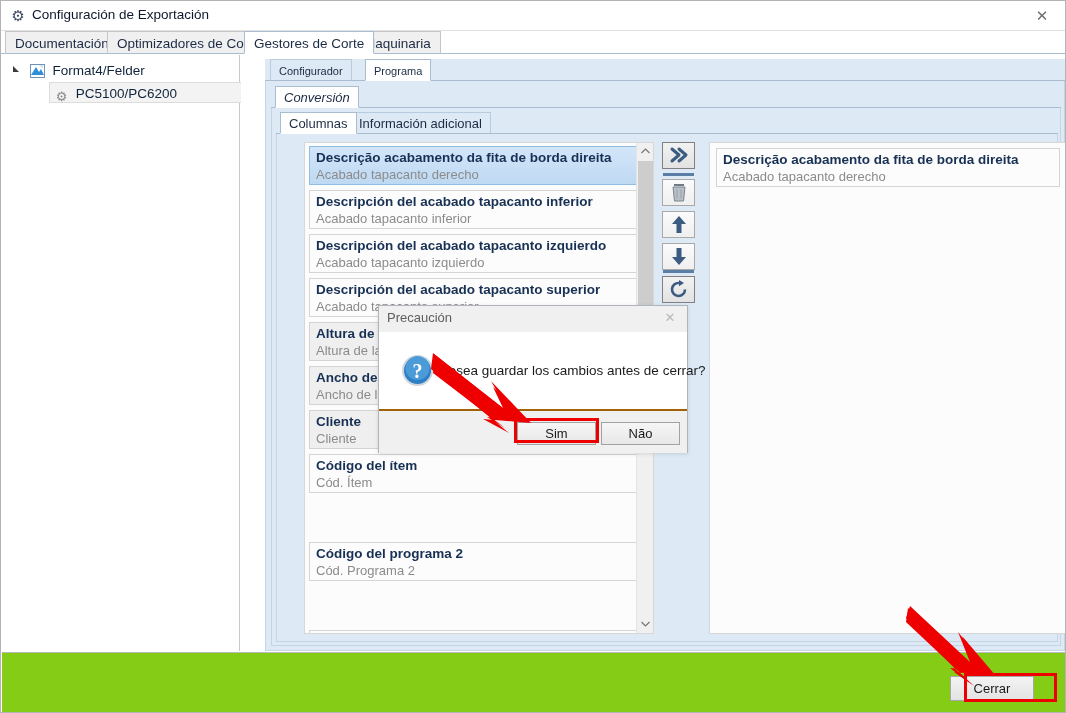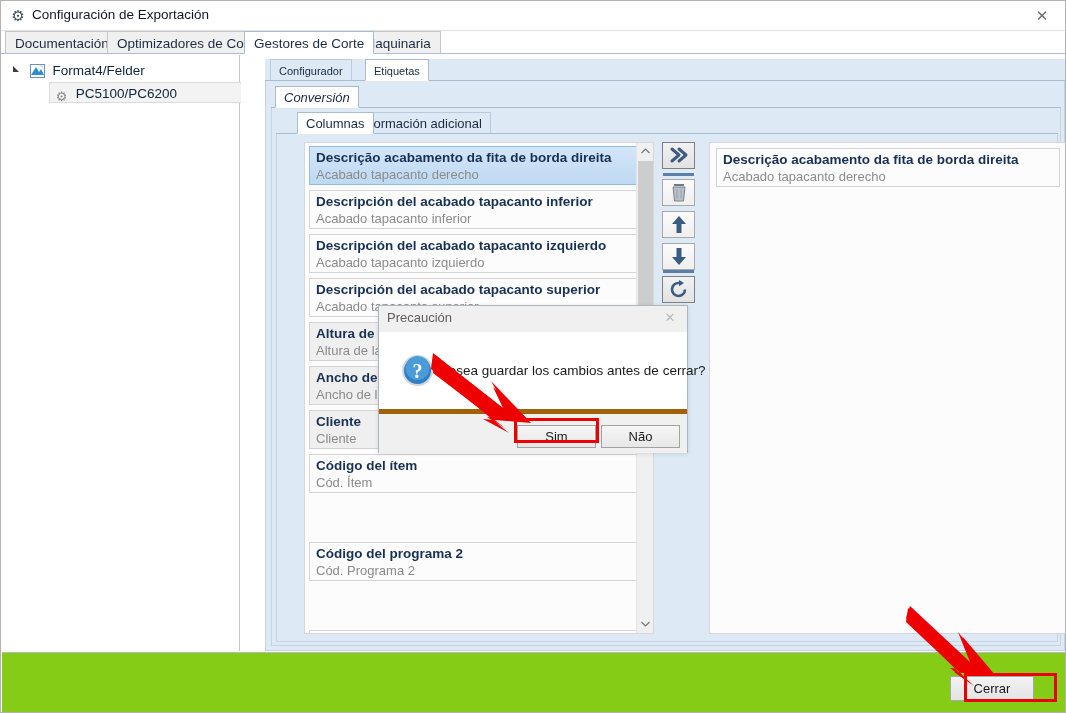--- a/index.html
+++ b/index.html
@@ -348,21 +348,21 @@
   .dlg-icon { position: absolute; left: 22px; top: 22px; width: 33px; height: 33px; }
   .dlg-msg {
     position: absolute; left: 60px; top: 31px;
     font-size: 13.5px; color: #1a1a1a;
     white-space: nowrap;
   }
   .dlg-footer {
     position: absolute; left: 0; top: 103px;
     width: 308px; height: 44px;
     background: #f0f0f0;
-    border-top: 5px solid #a16207;
+    border-top: 2px solid #a16207;
   }
   .dlg-btn {
     position: absolute; top: 11px;
     width: 79px; height: 23px;
     background: linear-gradient(to bottom, #f6f6f6 0%, #e7e7e7 100%);
     border: 1px solid #a2a2a2;
     font-size: 13px; color: #1a1a1a;
     line-height: 21px; text-align: center;
     cursor: default;
   }
@@ -419,33 +419,33 @@
     <div class="tree-row child">
       <span class="tree-ico-gear">⚙</span>
       <span>PC5100/PC6200</span>
     </div>
   </div>
 
   <div class="content">
 
     <div class="tabstrip2">
       <div class="tab2" style="left:5px;">Configurador</div>
-      <div class="tab2 active" style="left:100px;">Etiquetas</div>
+      <div class="tab2 active" style="left:100px;">Programa</div>
     </div>
 
     <div class="panel2">
 
       <div class="tabstrip3">
         <div class="tab3 active" style="left:4px;">Conversión</div>
       </div>
 
       <div class="panel3">
 
         <div class="tabstrip4">
-          <div class="tab4 active" style="left:4px;margin-left:17px;">Columnas</div>
+          <div class="tab4 active" style="left:4px;">Columnas</div>
           <div class="tab4" style="left:74px;">Información adicional</div>
         </div>
 
         <div class="panel4">
 
           <div class="listbox left">
             <div class="lb-inner" id="left-list">
                 <div class="litem selected" style="top: 3px;">
                   <div class="t1">Descrição acabamento da fita de borda direita</div>
                   <div class="t2">Acabado tapacanto derecho</div>

